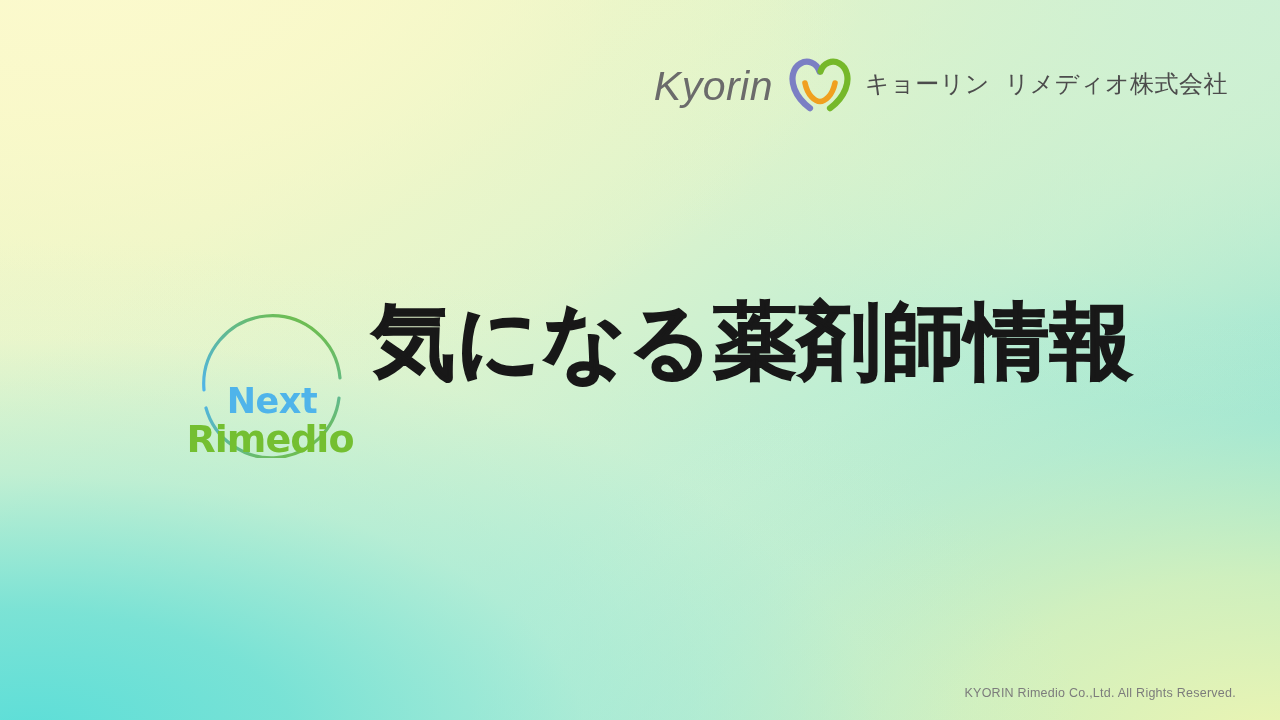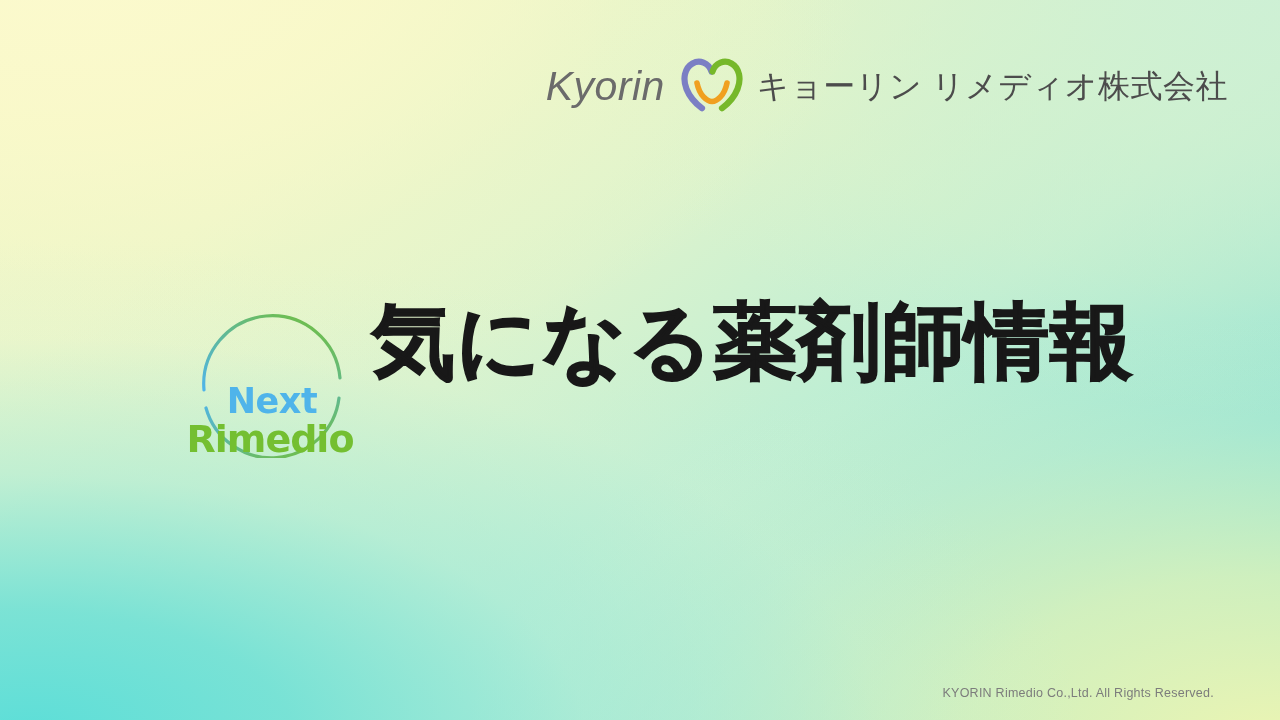--- a/index.html
+++ b/index.html
@@ -46,23 +46,23 @@
     line-height: 1;
   }
   .logo-mark {
     width: 62px;
     height: 56px;
     margin: 0 14px 0 16px;
     flex: 0 0 auto;
     display: block;
   }
   .logo-jp {
-    font-family: Liberation Sans, sans-serif;
+    font-family: Liberation Mono, monospace;
     font-weight: 500;
-    font-size: 32px;
+    font-size: 24px;
     letter-spacing: 0.5px;
     color: #4c4c4c;
     line-height: 1;
   }
 
   
   .main-block {
     position: absolute;
     left: 196px;
     top: 300px;
@@ -132,21 +132,21 @@
     letter-spacing: 0.6px;
     white-space: nowrap;
     margin-top: 10px;
     margin-left: 10px;
     -webkit-text-stroke: 0.5px #3ba2da;
   }
 
   
   .footer {
     position: absolute;
-    right: 66px;
+    right: 44px;
     bottom: 20px;
     font-family: "Liberation Sans", "DejaVu Sans", sans-serif;
     font-size: 12.5px;
     letter-spacing: 0.25px;
     color: #7c7c7c;
     white-space: nowrap;
   }
 </style>
 </head>
 <body>

